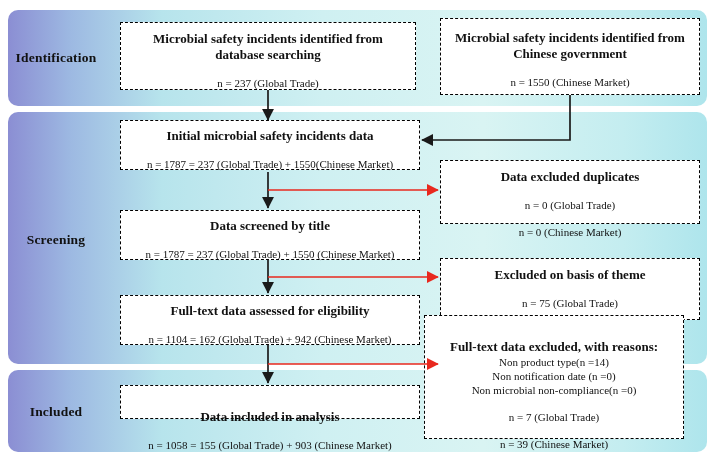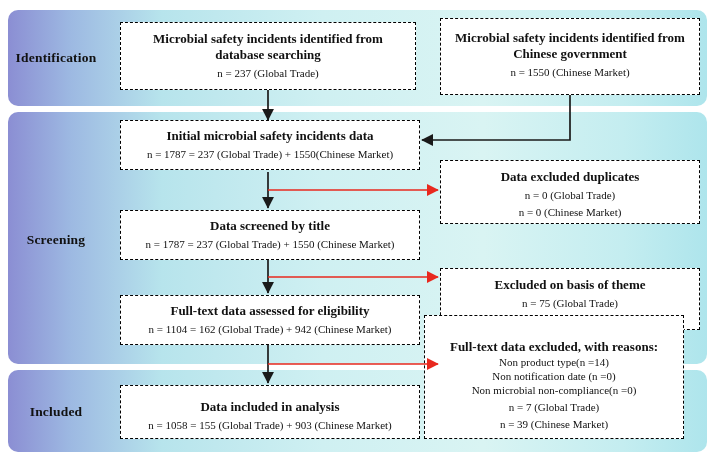--- a/index.html
+++ b/index.html
@@ -25,32 +25,32 @@
   }
   #lbl-identification { top:50px; }
   #lbl-screening      { top:232px; }
   #lbl-included       { top:404px; }
 
   .fbox {
     position:absolute; background:#fff; border:1.5px dashed #000;
     text-align:center; z-index:2; padding:6px 8px;
   }
   .fbox .title { font-weight:bold; font-size:13px; line-height:1.22; }
-  .fbox .nline { font-size:11px; line-height:1.3; margin-top:3px; }
+  .fbox .nline { font-size:11px; line-height:1.3; margin-top:13px; }
   .fbox .reason { font-size:11px; line-height:1.28; }
   .gap-sm { margin-top:5px; }
 
   #box-db-search      { left:120px; top:22px;  width:296px; height:68px;  padding-top:8px; }
   #box-chinese-gov    { left:440px; top:18px;  width:260px; height:77px;  padding-top:11px;font-family:Liberation Serif, serif; }
   #box-initial        { left:120px; top:120px; width:300px; height:50px;  padding-top:7px; }
   #box-screened       { left:120px; top:210px; width:300px; height:50px;  padding-top:7px; }
   #box-fulltext       { left:120px; top:295px; width:300px; height:50px;  padding-top:7px; }
-  #box-included       { left:120px; top:385px; width:300px; height:54px;  padding-top:13px; }
+  #box-included       { left:120px; top:385px; width:300px; height:34px;  padding-top:23px; }
   #box-duplicates     { left:440px; top:160px; width:260px; height:64px;  padding-top:8px; }
-  #box-theme          { left:440px; top:268px; width:260px; height:62px;  padding-top:8px; }
+  #box-theme          { left:440px; top:258px; width:260px; height:62px;  padding-top:8px; }
   #box-ft-excluded    { left:424px; top:315px; width:260px; height:124px; padding-top:23px; }
 
   svg.arrows { position:absolute; left:0; top:0; width:715px; height:460px; z-index:2; pointer-events:none; }
   .aline-black { stroke:#1a1a1a; stroke-width:1.7; fill:none; }
   .aline-red   { stroke:#e8281e; stroke-width:1.7; fill:none; }
 </style>
 </head>
 <body>
 
 <div class="canvas">

